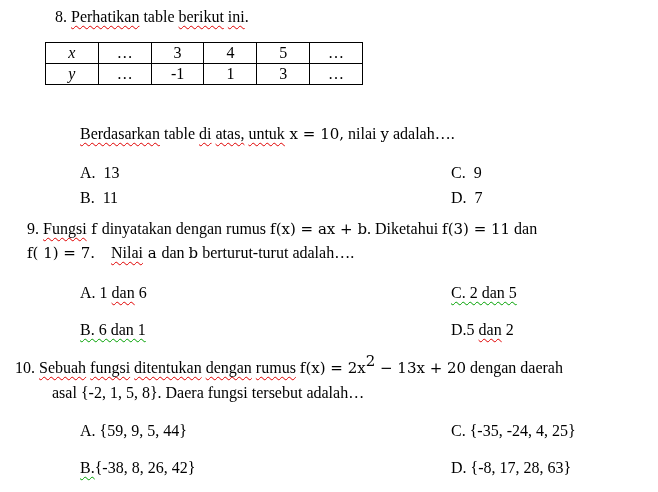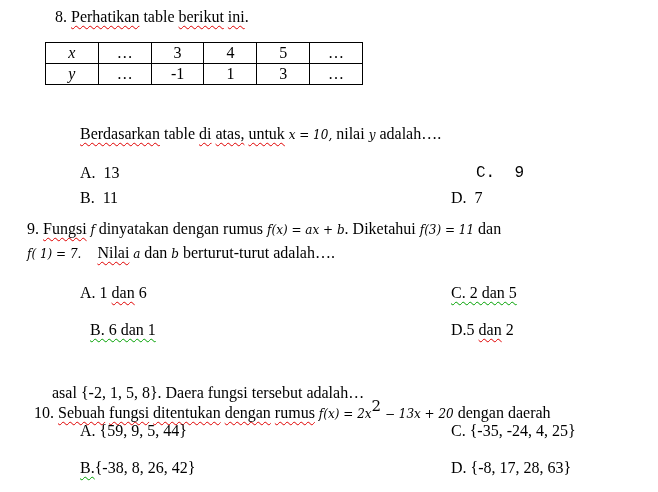--- a/index.html
+++ b/index.html
@@ -10,21 +10,21 @@
     body {
       width: 658px;
       height: 492px;
       position: relative;
       overflow: hidden;
       font-family: "Liberation Serif", "DejaVu Serif", serif;
       color: #000000;
       font-size: 16px;
     }
     .abs { position: absolute; white-space: nowrap; line-height: 20px; }
-    .math { font-family: "DejaVu Serif", "Liberation Serif", serif; font-style: italic; font-size: 12px; }
+    .math { font-family: "DejaVu Serif", "Liberation Serif", serif; font-size: 15px; }
     .math-up { font-family: "DejaVu Serif", "Liberation Serif", serif; font-size: 15px; }
     .sp-red {
       text-decoration: underline wavy #e00000;
       text-decoration-thickness: 1px;
       text-underline-offset: 3px;
     }
     .sp-green {
       text-decoration: underline wavy #00a000;
       text-decoration-thickness: 1px;
       text-underline-offset: 3px;
@@ -80,49 +80,49 @@
 <div class="abs" style="left:80px; top:124px;">
   <span class="sp-red">Berdasarkan</span><span> table </span><span class="sp-red">di</span><span> </span><span class="sp-red">atas,</span><span> </span><span class="sp-red">untuk</span><span class="math"> x = 10,</span><span> nilai </span><span class="math">y</span><span> adalah….</span>
 </div>
 
 <div class="abs" style="left:80px; top:163px;">
   <span>A.</span>&nbsp;&nbsp;<span>13</span>
 </div>
 <div class="abs" style="left:80px; top:188px;">
   <span>B.</span>&nbsp;&nbsp;<span>11</span>
 </div>
-<div class="abs" style="left:476px; top:163px;font-family:Liberation Mono, monospace;">
+<div class="abs" style="left:451px; top:163px;">
   <span>C.</span>&nbsp;&nbsp;<span>9</span>
 </div>
 <div class="abs" style="left:451px; top:188px;">
   <span>D.</span>&nbsp;&nbsp;<span>7</span>
 </div>
 
 <div class="abs" style="left:27px; top:219px;">
   <span>9.</span>
   <span class="sp-red">Fungsi</span><span class="math"> f </span><span>dinyatakan dengan rumus </span><span class="math">f(x) =  ax + b</span><span>. Diketahui </span><span class="math">f(3) =  11</span><span> dan</span>
 </div>
 <div class="abs" style="left:27px; top:243px;text-align:center;">
   <span class="math">f( 1) =  7.</span>&nbsp;&nbsp;&nbsp;&nbsp;<span class="sp-red">Nilai</span><span class="math"> a </span><span>dan </span><span class="math">b</span><span> berturut-turut adalah….</span>
 </div>
 
 <div class="abs" style="left:80px; top:283px;text-align:center;">
   <span>A. 1 </span><span class="sp-red">dan</span><span> 6</span>
 </div>
-<div class="abs" style="left:90px; top:320px;text-align:center;">
+<div class="abs" style="left:80px; top:320px;text-align:center;">
   <span class="sp-green">B. 6 dan 1</span>
 </div>
 <div class="abs" style="left:451px; top:283px;">
   <span class="sp-green">C. 2 dan 5</span>
 </div>
 <div class="abs" style="left:451px; top:320px;">
   <span>D.5 </span><span class="sp-red">dan</span><span> 2</span>
 </div>
 
-<div class="abs" style="left:34px; top:358px;margin-top:45px;">
+<div class="abs" style="left:15px; top:358px;">
   <span>10.</span>
   <span class="sp-red">Sebuah</span>
   <span class="sp-red">fungsi</span>
   <span class="sp-red">ditentukan</span>
   <span class="sp-red">dengan</span>
   <span class="sp-red">rumus</span>
   <span class="math">f(x) =</span><span class="math"> 2x</span><sup class="math-up">2</sup><span class="math"> − 13x + 20</span><span> dengan daerah</span>
 </div>
 <div class="abs" style="left:27px; top:383px;margin-left:25px;">asal {-2, 1, 5, 8}. Daera fungsi tersebut adalah…</div>
 

